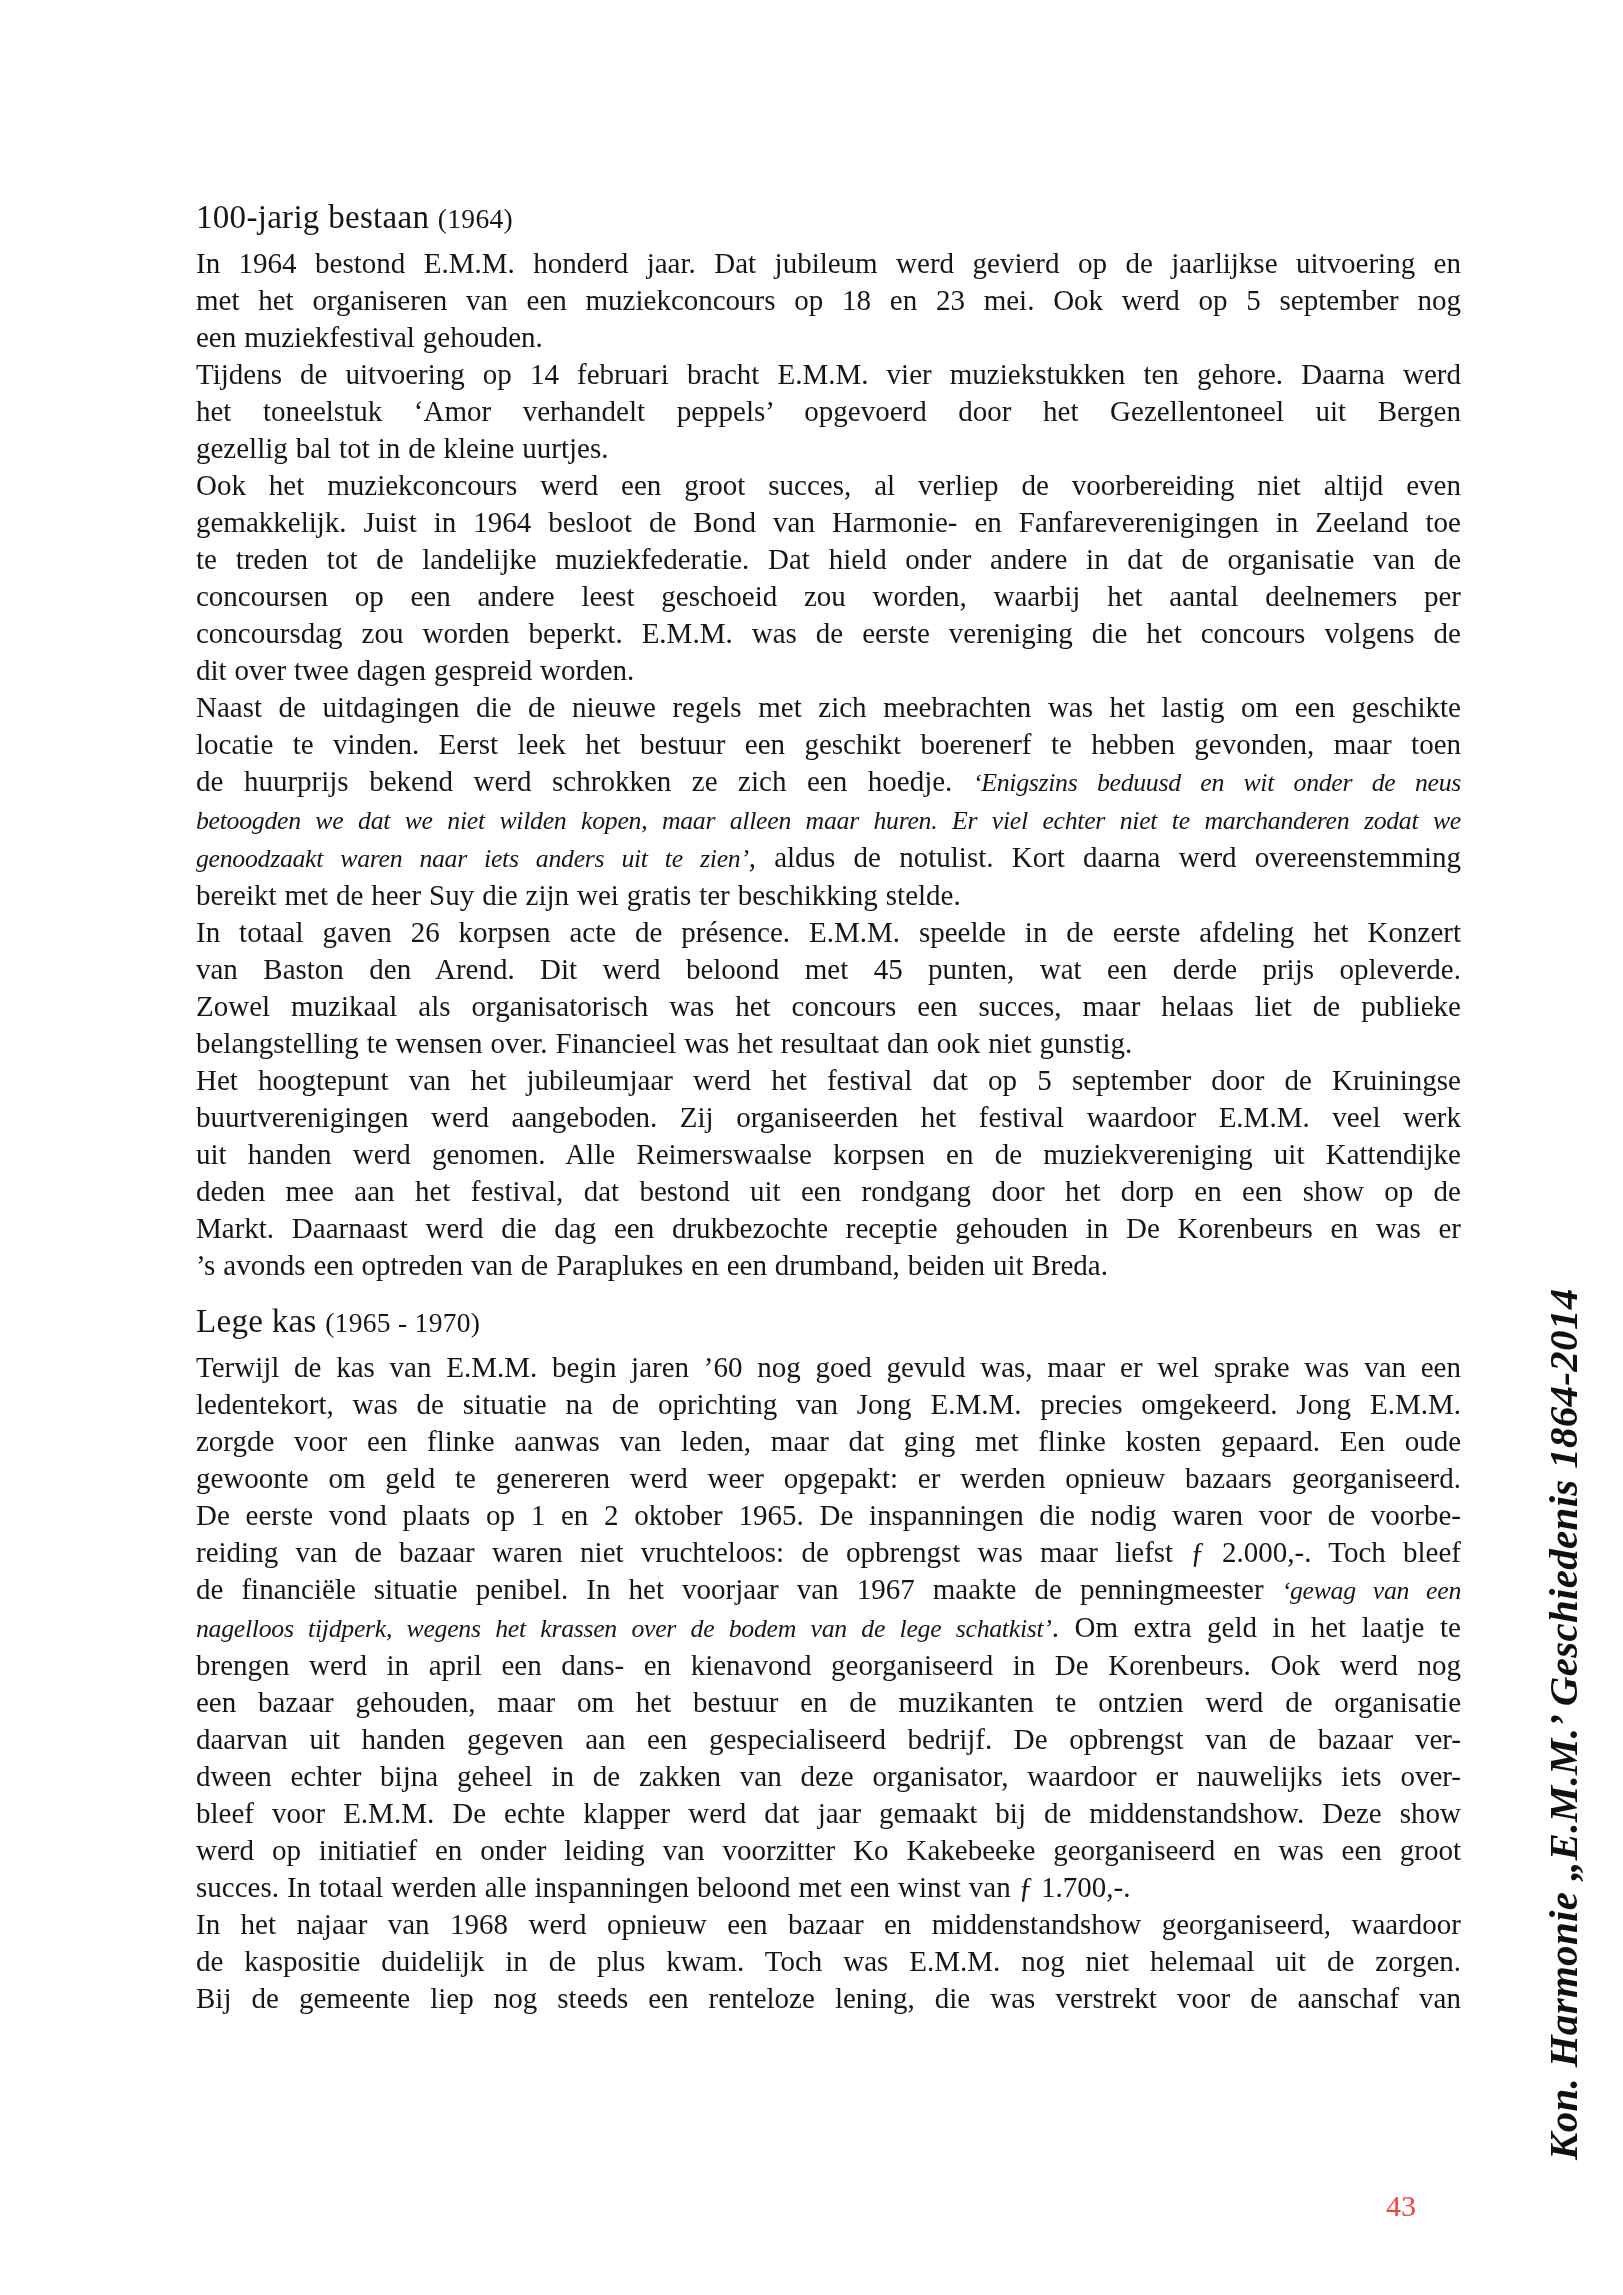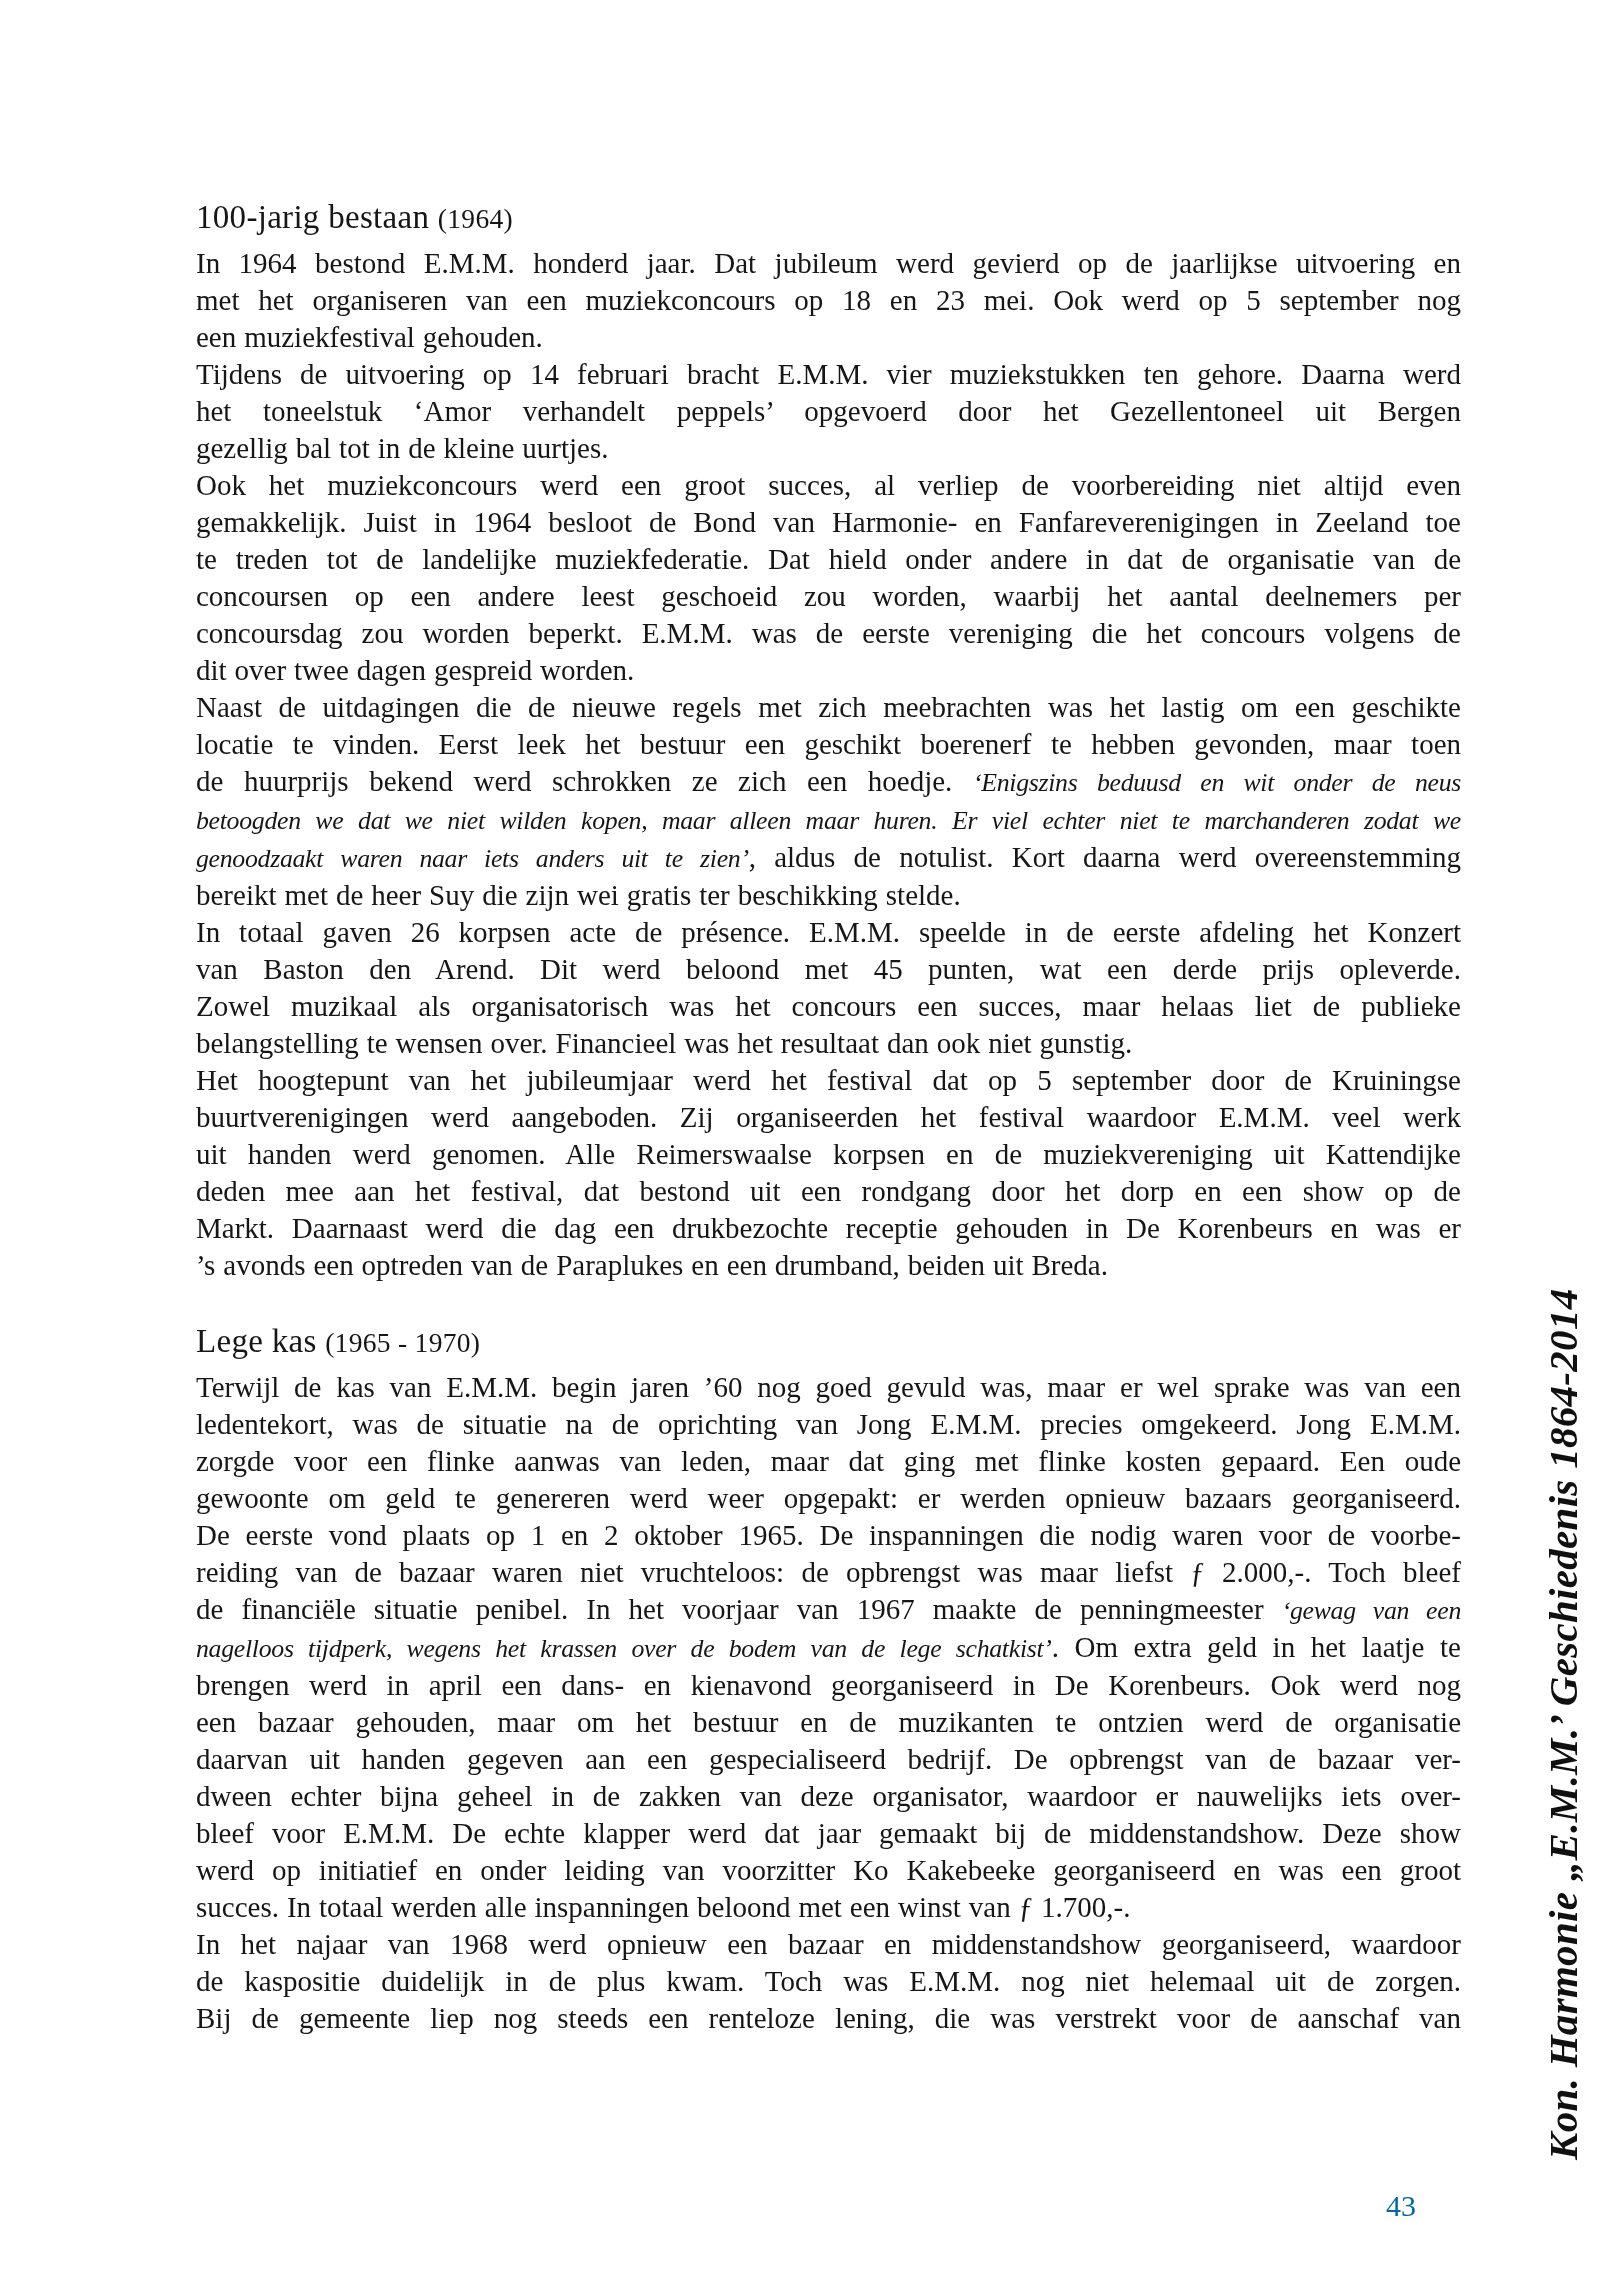--- a/index.html
+++ b/index.html
@@ -16,21 +16,21 @@
     left: 196px; top: 196px;
     width: 1265px;
   }
   .heading {
     font-weight: normal;
     font-size: 33px;
     line-height: 43px;
     letter-spacing: 0.3px;
     margin-bottom: 5.2px;
   }
-  .heading + .heading, .heading.later { margin-top: 36px; }
+  .heading + .heading, .heading.later { margin-top: 16px; }
   .heading .suffix { font-size: 27.5px; }
   .line {
     font-size: 29px;
     line-height: 37px;
     text-align: justify;
     text-align-last: justify;
     word-spacing: 0.7px;
     white-space: nowrap;
   }
   .line.flush {
@@ -53,21 +53,21 @@
     font-weight: bold;
     font-style: italic;
     letter-spacing: 0.3px;
     white-space: nowrap;
     color: #101010;
   }
   .page-number {
     position: absolute;
     left: 1386px; top: 2189px;
     font-size: 30px;
-    color: #0369a1;
+    color: #ef4444;
   }
 </style>
 </head>
 <body>
 
 <div class="text-column">
     <div class="heading"><span>100-jarig bestaan </span><span class="suffix">(1964)</span></div>
     <div class="line"><span>In 1964 bestond E.M.M. honderd jaar. Dat jubileum werd gevierd op de jaarlijkse uitvoering en</span></div>
     <div class="line"><span>met het organiseren van een muziekconcours op 18 en 23 mei. Ook werd op 5 september nog</span></div>
     <div class="line flush"><span>een muziekfestival gehouden.</span></div>

